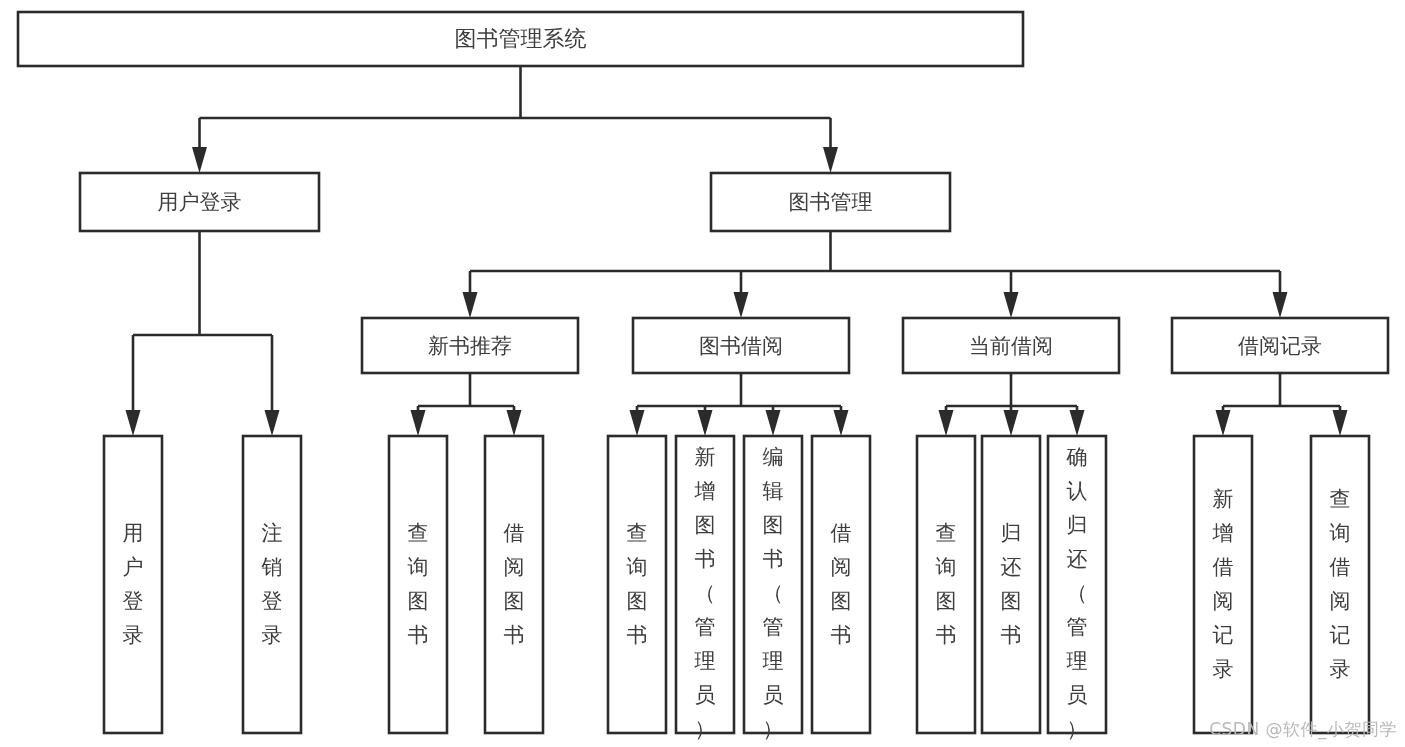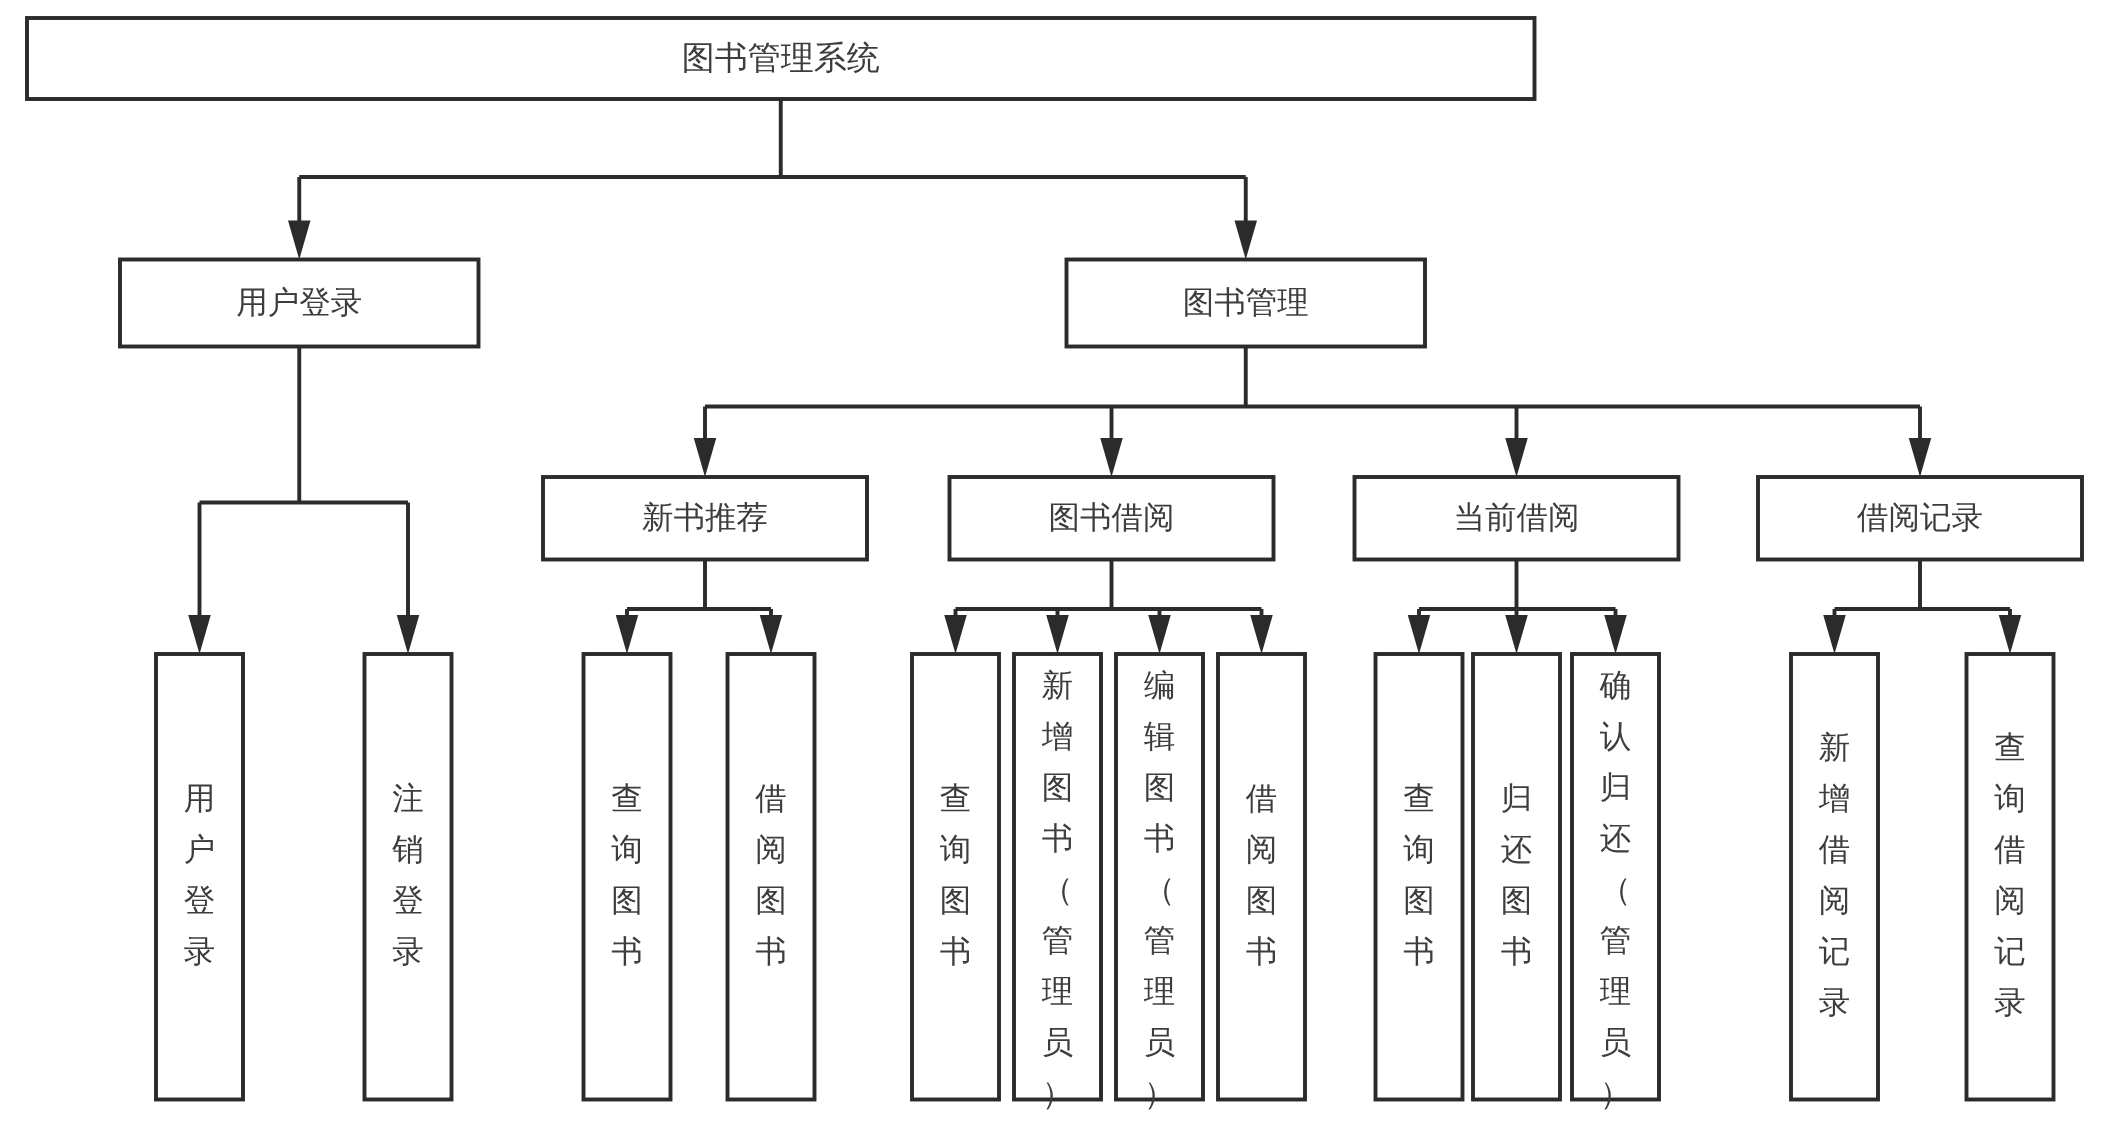--- a/index.html
+++ b/index.html
@@ -176,13 +176,14 @@
         <g>
           <rect class="node-box" x="1194" y="436" width="58" height="297" rx="0"></rect>
           <text class="node-label" x="1223" y="0"><tspan x="1223" y="499.5">新</tspan><tspan x="1223" y="533.5">增</tspan><tspan x="1223" y="567.5">借</tspan><tspan x="1223" y="601.5">阅</tspan><tspan x="1223" y="635.5">记</tspan><tspan x="1223" y="669.5">录</tspan></text>
         </g>
         <g>
           <rect class="node-box" x="1311" y="436" width="58" height="297" rx="0"></rect>
           <text class="node-label" x="1340" y="0"><tspan x="1340" y="499.5">查</tspan><tspan x="1340" y="533.5">询</tspan><tspan x="1340" y="567.5">借</tspan><tspan x="1340" y="601.5">阅</tspan><tspan x="1340" y="635.5">记</tspan><tspan x="1340" y="669.5">录</tspan></text>
         </g>
       </g>
   </svg>
+  <div class="watermark">CSDN @软件_小贺同学</div>
 </div>
 
 </body></html>

